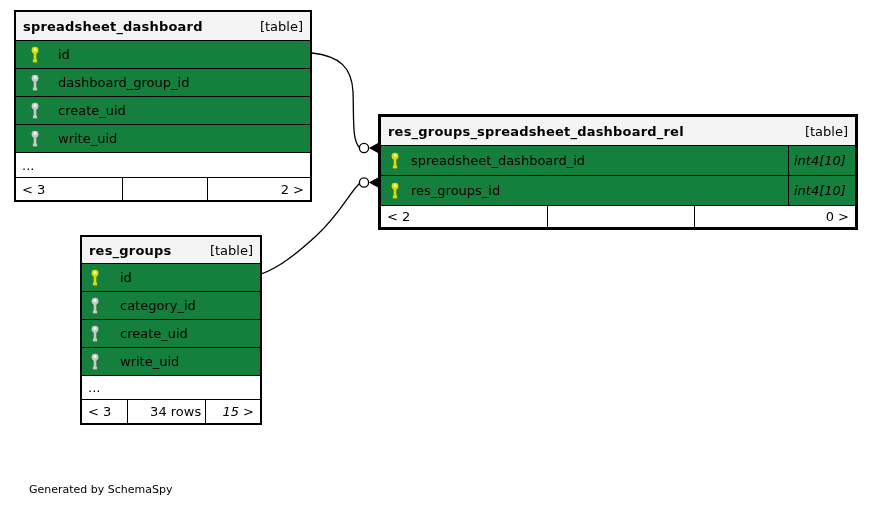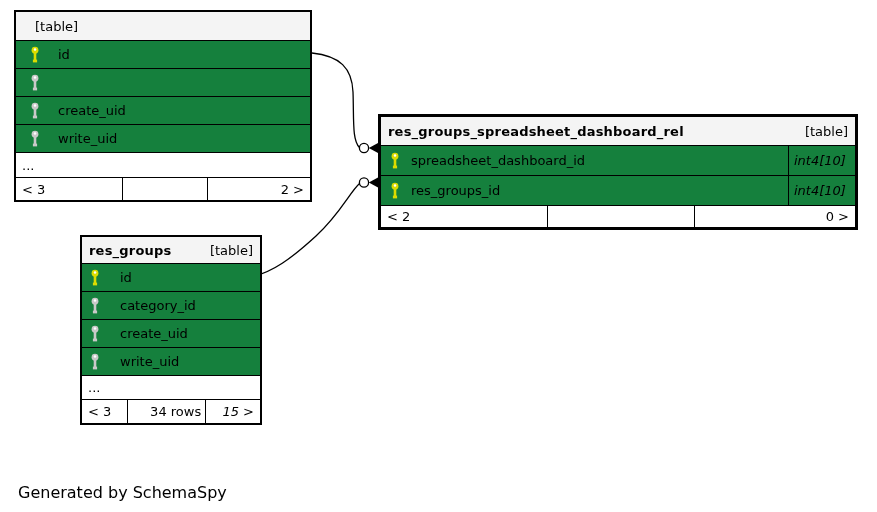--- a/index.html
+++ b/index.html
@@ -61,21 +61,21 @@
   .t3 .key{margin-right:20px;}
   .t3 .dots{height:24px;}
   .t3 .foot{height:24px;}
   .t3 .fcell.left{width:25%;}
   .t3 .fcell.mid{width:44%;}
   .t3 .fcell.right{width:31%;font-style:italic;}
 
   
   .edges{position:absolute;left:0;top:0;width:877px;height:512px;pointer-events:none;}
 
-  .credit{position:absolute;left:18px;top:483px;font-size:16px;color:#000;}
+  .credit{position:absolute;left:29px;top:483px;font-size:11px;color:#000;}
 </style>
 </head>
 <body>
 
 <div class="canvas">
 
   <svg class="edges" viewBox="0 0 877 512">
 
     <g>
       <path d="M 312 53 C 340 56, 352 68, 353 92 C 354 120, 352 140, 359.5 147.5" fill="none" stroke="#000" stroke-width="1.3"></path>
@@ -85,20 +85,21 @@
 
     <g>
       <path d="M 250 277 C 272 273, 292 258, 316 236 C 340 214, 350 192, 359.5 183.5" fill="none" stroke="#000" stroke-width="1.3"></path>
       <circle cx="364" cy="182.5" r="4.6" fill="#ffffff" stroke="#000" stroke-width="1.3"></circle>
       <polygon points="368.8,182.5 378,177.5 378,187.5" fill="#000"></polygon>
     </g>
   </svg>
 
   <div class="tbl t1">
     <div class="hdr">
+      <span class="title">spreadsheet_dashboard</span>
       <span class="badge">[table]</span>
     </div>
     <div class="row">
       <span class="key pk">
         <svg width="10" height="17" viewBox="0 0 10 17">
             <circle cx="5" cy="4.2" r="3.4" fill="currentColor"></circle>
             <circle cx="5" cy="3.4" r="1.25" fill="#ffffff"></circle>
             <rect x="3.7" y="6.8" width="2.6" height="7.6" fill="currentColor"></rect>
             <rect x="2.9" y="13.6" width="4.2" height="2.8" fill="currentColor"></rect>
           </svg>
@@ -107,20 +108,21 @@
     </div>
     <div class="row">
       <span class="key fk">
         <svg width="10" height="17" viewBox="0 0 10 17">
             <circle cx="5" cy="4.2" r="3.4" fill="currentColor"></circle>
             <circle cx="5" cy="3.4" r="1.25" fill="#ffffff"></circle>
             <rect x="3.7" y="6.8" width="2.6" height="7.6" fill="currentColor"></rect>
             <rect x="2.9" y="13.6" width="4.2" height="2.8" fill="currentColor"></rect>
           </svg>
       </span>
+      <span class="col-name">dashboard_group_id</span>
     </div>
     <div class="row">
       <span class="key fk">
         <svg width="10" height="17" viewBox="0 0 10 17">
             <circle cx="5" cy="4.2" r="3.4" fill="currentColor"></circle>
             <circle cx="5" cy="3.4" r="1.25" fill="#ffffff"></circle>
             <rect x="3.7" y="6.8" width="2.6" height="7.6" fill="currentColor"></rect>
             <rect x="2.9" y="13.6" width="4.2" height="2.8" fill="currentColor"></rect>
           </svg>
       </span>

